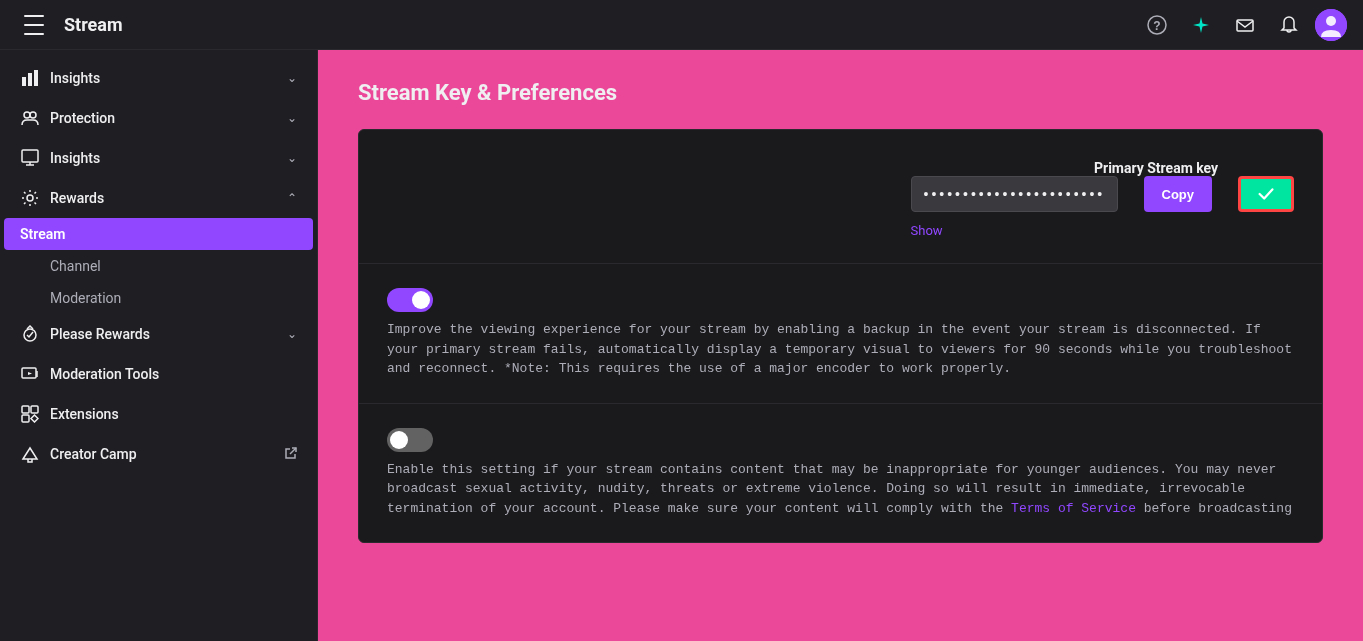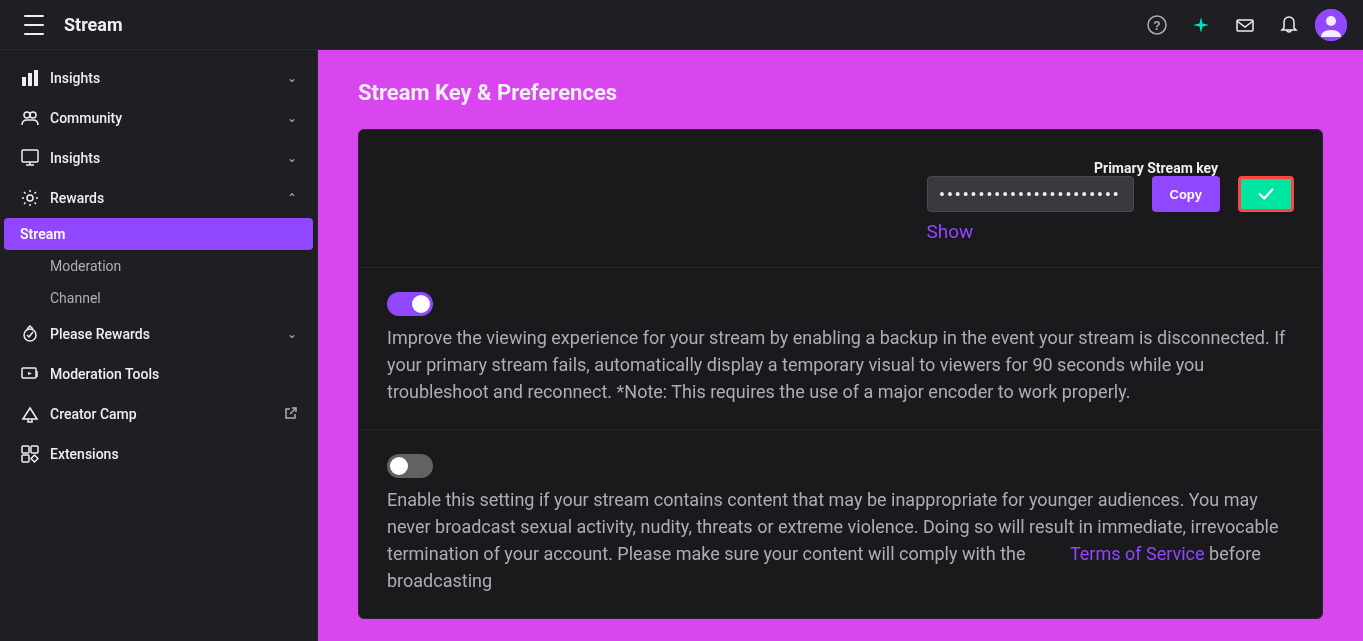--- a/index.html
+++ b/index.html
@@ -146,21 +146,21 @@
       font-size: 11px;
       margin-left: 6px;
       color: #adadb8;
     }
 
     
     .content-area {
       flex: 1;
       overflow-y: auto;
       padding: 30px 40px;
-      background: #d946ef;
+      background: #ec4899;
     }
     .content-area::-webkit-scrollbar { width: 6px; }
     .content-area::-webkit-scrollbar-track { background: transparent; }
     .content-area::-webkit-scrollbar-thumb { background: #3a3a3e; border-radius: 3px; }
 
     .page-title {
       font-size: 22px;
       font-weight: 700;
       color: #efeff1;
       margin-bottom: 24px;
@@ -192,21 +192,21 @@
     }
 
     .settings-control {
       flex: 1;
     }
 
     
     .stream-key-row {
       display: flex;
       align-items: center;
-      gap: 18px;
+      gap: 26px;
       margin-bottom: 8px;
     }
     .stream-key-input {
       flex: 1;
       height: 36px;
       background: #3a3a3e;
       border: 1px solid #4a4a4e;
       border-radius: 4px;
       padding: 0 12px;
       color: #efeff1;
@@ -232,21 +232,21 @@
       border-radius: 4px;
       display: flex;
       align-items: center;
       justify-content: center;
       cursor: pointer;
       flex-shrink: 0;
     }
     .check-btn svg { width: 20px; height: 20px; }
     .show-link {
       color: #9147ff;
-      font-size: 19px;
+      font-size: 13px;
       cursor: pointer;
       text-decoration: none;
     }
 
     
     .toggle-wrapper {
       display: flex;
       align-items: flex-start;
       gap: 16px;
     }
@@ -274,30 +274,30 @@
       left: 3px;
       bottom: 3px;
       background: white;
       border-radius: 50%;
       transition: 0.2s;
     }
     .toggle input:checked + .toggle-slider { background: #9147ff; }
     .toggle input:checked + .toggle-slider:before { transform: translateX(22px); }
 
     .toggle-desc {
-      font-size: 18px;
+      font-size: 13px;
       color: #adadb8;
       line-height: 1.5;
       flex: 1;
+      font-family: Liberation Mono, monospace;
     }
     .tos-link {
       color: #9147ff;
       cursor: pointer;
       text-decoration: none;
-      margin-left: 40px;
     }
   </style>
 </head>
 <body>
 
 <div class="topbar">
   <div class="topbar-left">
     <button class="topbar-icon-btn">
       <div class="hamburger-icon">
         <span></span>
@@ -358,21 +358,21 @@
     </div>
 
     <div class="sidebar-item">
       <span class="sidebar-item-icon">
         <svg width="18" height="18" viewBox="0 0 18 18" fill="none">
           <circle cx="6" cy="6" r="3" stroke="#efeff1" stroke-width="1.5"></circle>
           <circle cx="12" cy="6" r="3" stroke="#efeff1" stroke-width="1.5"></circle>
           <path d="M1 16 Q1 11 6 11 Q9 11 9 11 Q9 11 12 11 Q17 11 17 16" stroke="#efeff1" stroke-width="1.5" fill="none"></path>
         </svg>
       </span>
-      <span class="sidebar-item-label">Community</span>
+      <span class="sidebar-item-label">Protection</span>
       <span class="sidebar-chevron">⌄</span>
     </div>
 
     <div class="sidebar-item">
       <span class="sidebar-item-icon">
         <svg width="18" height="18" viewBox="0 0 18 18" fill="none">
           <rect x="1" y="1" width="16" height="12" rx="1" stroke="#efeff1" stroke-width="1.5"></rect>
           <path d="M5 16 L13 16" stroke="#efeff1" stroke-width="1.5"></path>
           <path d="M9 13 L9 16" stroke="#efeff1" stroke-width="1.5"></path>
         </svg>
@@ -389,24 +389,24 @@
         </svg>
       </span>
       <span class="sidebar-item-label">Rewards</span>
       <span class="sidebar-chevron">⌃</span>
     </div>
 
     <div class="sidebar-sub-item active-sub" style="background: rgb(145, 71, 255); border-radius: 4px; color: rgb(255, 255, 255); font-weight: 600; padding-left: 16px;">
       <span class="sidebar-item-label" style="background: transparent; color: rgb(255, 255, 255); padding: 0px; border-radius: 4px; font-size: 14px; font-weight: 600;">Stream</span>
     </div>
     <div class="sidebar-sub-item">
+      <span class="sidebar-sub-label">Channel</span>
+    </div>
+    <div class="sidebar-sub-item">
       <span class="sidebar-sub-label">Moderation</span>
-    </div>
-    <div class="sidebar-sub-item">
-      <span class="sidebar-sub-label">Channel</span>
     </div>
 
     <div class="sidebar-item">
       <span class="sidebar-item-icon">
         <svg width="18" height="18" viewBox="0 0 18 18" fill="none">
           <circle cx="9" cy="10" r="6" stroke="#efeff1" stroke-width="1.5"></circle>
           <path d="M6 10 L8 12 L12 7" stroke="#efeff1" stroke-width="1.5" fill="none"></path>
           <path d="M6 4 L9 1 L12 4" stroke="#efeff1" stroke-width="1.5" fill="none"></path>
         </svg>
       </span>
@@ -416,49 +416,49 @@
 
     <div class="sidebar-item">
       <span class="sidebar-item-icon">
         <svg width="18" height="18" viewBox="0 0 18 18" fill="none">
           <rect x="1" y="3" width="14" height="10" rx="1" stroke="#efeff1" stroke-width="1.5"></rect>
           <path d="M7 7 L11 8.5 L7 10 Z" fill="#efeff1"></path>
           <path d="M15 7 L17 7 M15 9 L17 9 M15 11 L17 11" stroke="#efeff1" stroke-width="1.5"></path>
         </svg>
       </span>
       <span class="sidebar-item-label">Moderation Tools</span>
+    </div>
+
+    <div class="sidebar-item">
+      <span class="sidebar-item-icon">
+        <svg width="18" height="18" viewBox="0 0 18 18" fill="none">
+          <rect x="1" y="1" width="7" height="7" rx="1" stroke="#efeff1" stroke-width="1.5"></rect>
+          <rect x="10" y="1" width="7" height="7" rx="1" stroke="#efeff1" stroke-width="1.5"></rect>
+          <rect x="1" y="10" width="7" height="7" rx="1" stroke="#efeff1" stroke-width="1.5"></rect>
+          <path d="M10 13.5 L13.5 10 L17 13.5 L13.5 17 Z" stroke="#efeff1" stroke-width="1.5" fill="none"></path>
+        </svg>
+      </span>
+      <span class="sidebar-item-label">Extensions</span>
     </div>
 
     <div class="sidebar-item">
       <span class="sidebar-item-icon">
         <svg width="18" height="18" viewBox="0 0 18 18" fill="none">
           <path d="M2 14 L9 3 L16 14 Z" stroke="#efeff1" stroke-width="1.5" fill="none"></path>
           <path d="M7 14 L7 17 L11 17 L11 14" stroke="#efeff1" stroke-width="1.5" fill="none"></path>
         </svg>
       </span>
       <span class="sidebar-item-label">Creator Camp</span>
       <span class="sidebar-external-icon">
         <svg width="12" height="12" viewBox="0 0 12 12" fill="none">
           <path d="M7 1 L11 1 L11 5" stroke="#adadb8" stroke-width="1.5" fill="none"></path>
           <path d="M11 1 L5 7" stroke="#adadb8" stroke-width="1.5"></path>
           <path d="M5 2 L1 2 L1 11 L10 11 L10 7" stroke="#adadb8" stroke-width="1.5" fill="none"></path>
         </svg>
       </span>
-    </div>
-
-    <div class="sidebar-item">
-      <span class="sidebar-item-icon">
-        <svg width="18" height="18" viewBox="0 0 18 18" fill="none">
-          <rect x="1" y="1" width="7" height="7" rx="1" stroke="#efeff1" stroke-width="1.5"></rect>
-          <rect x="10" y="1" width="7" height="7" rx="1" stroke="#efeff1" stroke-width="1.5"></rect>
-          <rect x="1" y="10" width="7" height="7" rx="1" stroke="#efeff1" stroke-width="1.5"></rect>
-          <path d="M10 13.5 L13.5 10 L17 13.5 L13.5 17 Z" stroke="#efeff1" stroke-width="1.5" fill="none"></path>
-        </svg>
-      </span>
-      <span class="sidebar-item-label">Extensions</span>
     </div>
 
   </nav>
 
   <main class="content-area">
 
     <h1 class="page-title">Stream Key &amp; Preferences</h1>
 
     <div class="settings-card">
 

